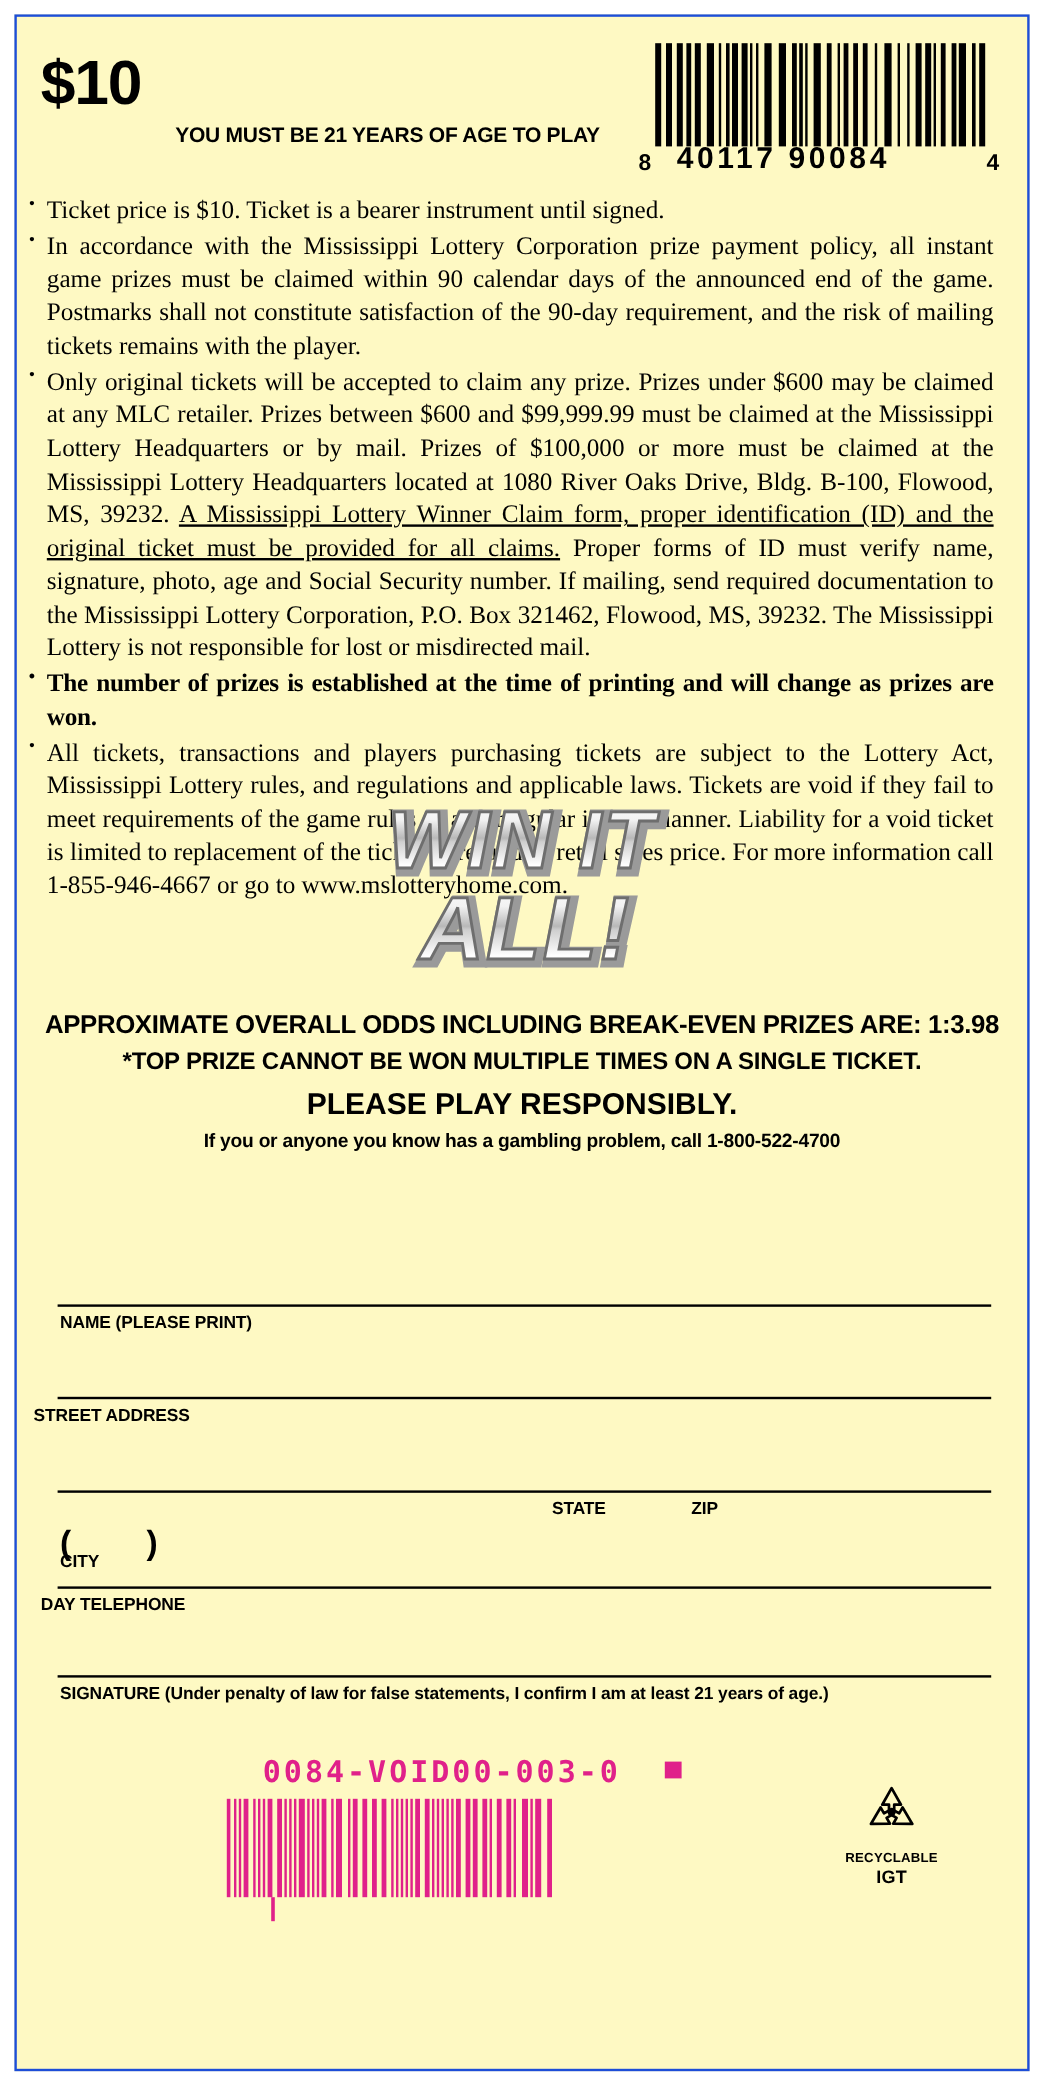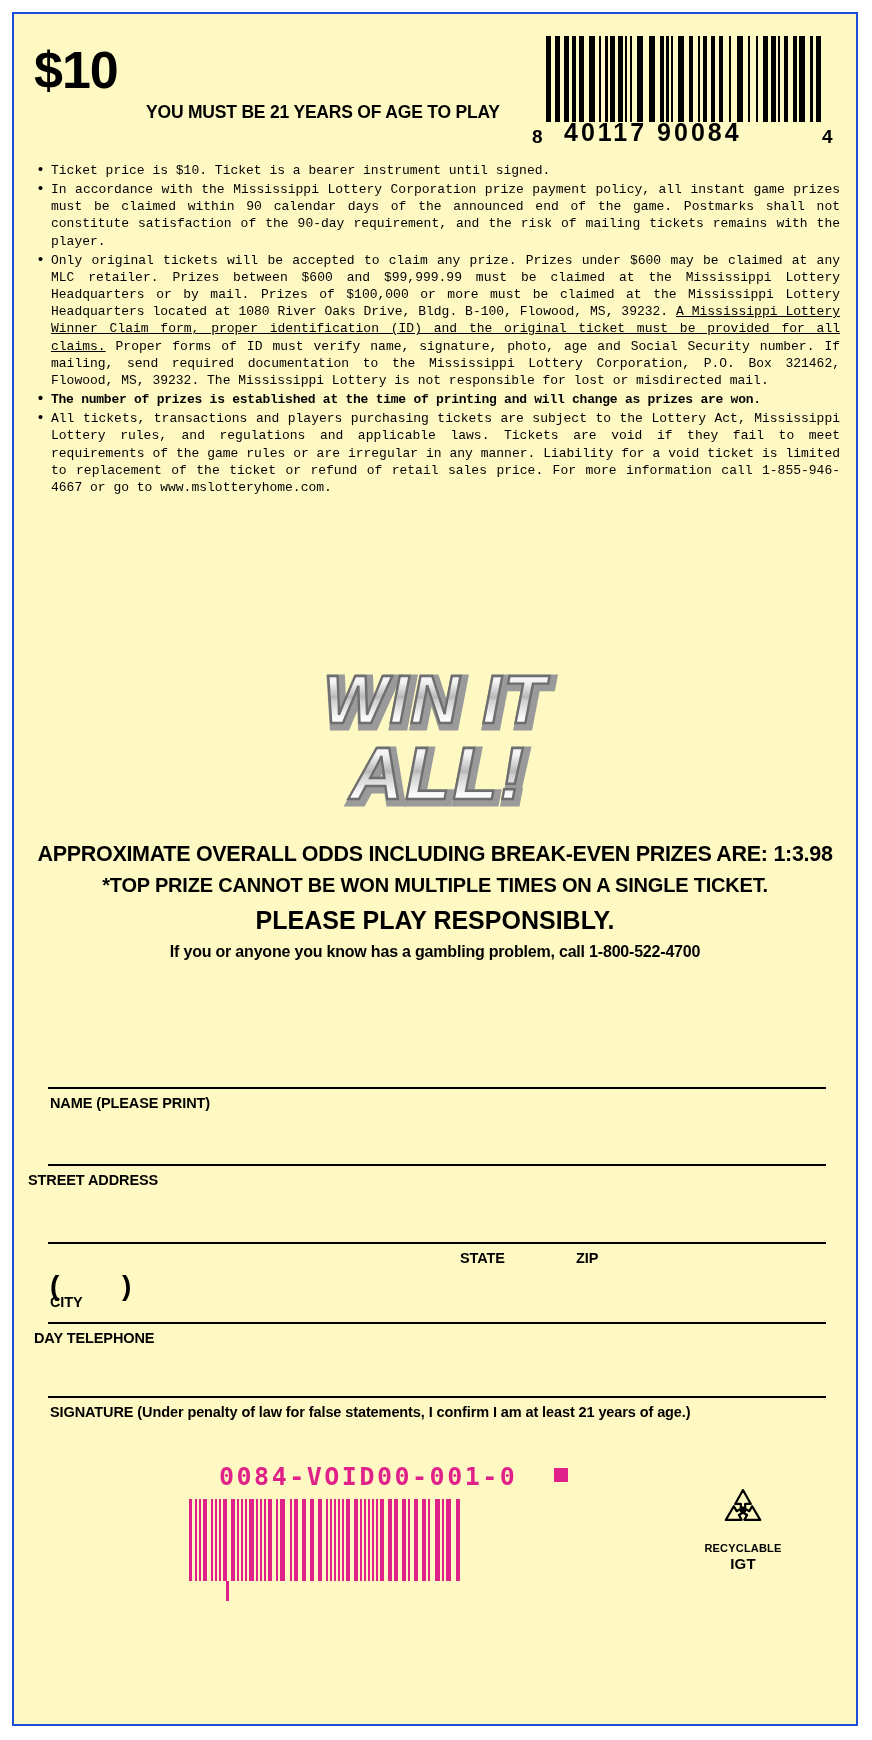--- a/index.html
+++ b/index.html
@@ -47,23 +47,23 @@
     font-size:22px;font-weight:bold;letter-spacing:0.5px;
     font-family:"Liberation Sans", sans-serif;
   }
   .bc-nums span{position:absolute;}
   .bc-l{left:0px;top:8px;font-size:19px;}
   .bc-mid{left:32px;top:0px;font-size:25px;letter-spacing:3px;text-align:right;}
   .bc-r{left:290px;top:8px;font-size:19px;}
 
   
   .legal{
-    position:absolute;left:20px;top:148px;width:806px;
-    font-size:13px;line-height:1.32;
-    font-family:Liberation Mono, monospace;
+    position:absolute;left:8px;top:148px;width:806px;
+    font-size:21px;line-height:1.32;
+    font-family:Liberation Serif, serif;
   }
   .legal ul{margin:0;padding:0;list-style:none;}
   .legal li{
     position:relative;padding-left:17px;margin-bottom:1px;
     text-align:justify;
   }
   .legal li:before{
     content:"\2022";position:absolute;left:2px;top:-1px;font-size:15px;
   }
   .legal li.nb{margin-bottom:2px;}
@@ -285,21 +285,21 @@
     <div class="paren" style="left:36px;top:216px;">(</div>
     <div class="paren" style="left:108px;top:216px;">)</div>
     <div class="flabel" style="left:20px;top:276px;">DAY TELEPHONE</div>
   </div>
 
 
   <div class="sig-rule"></div>
   <div class="sig-label">SIGNATURE (Under penalty of law for false statements, I confirm I am at least 21 years of age.)</div>
 
   <div class="bottom">
-    <div class="vcode">0084-VOID00-001-0</div>
+    <div class="vcode">0084-VOID00-003-0</div>
     <div class="vsq"></div>
     <div class="bbar" id="void-bars">
         <i style="width:3px;background:#e0218a"></i>
         <i style="width:3px;background:transparent"></i>
         <i style="width:2px;background:#e0218a"></i>
         <i style="width:2px;background:transparent"></i>
         <i style="width:2px;background:#e0218a"></i>
         <i style="width:2px;background:transparent"></i>
         <i style="width:4px;background:#e0218a"></i>
         <i style="width:4px;background:transparent"></i>

